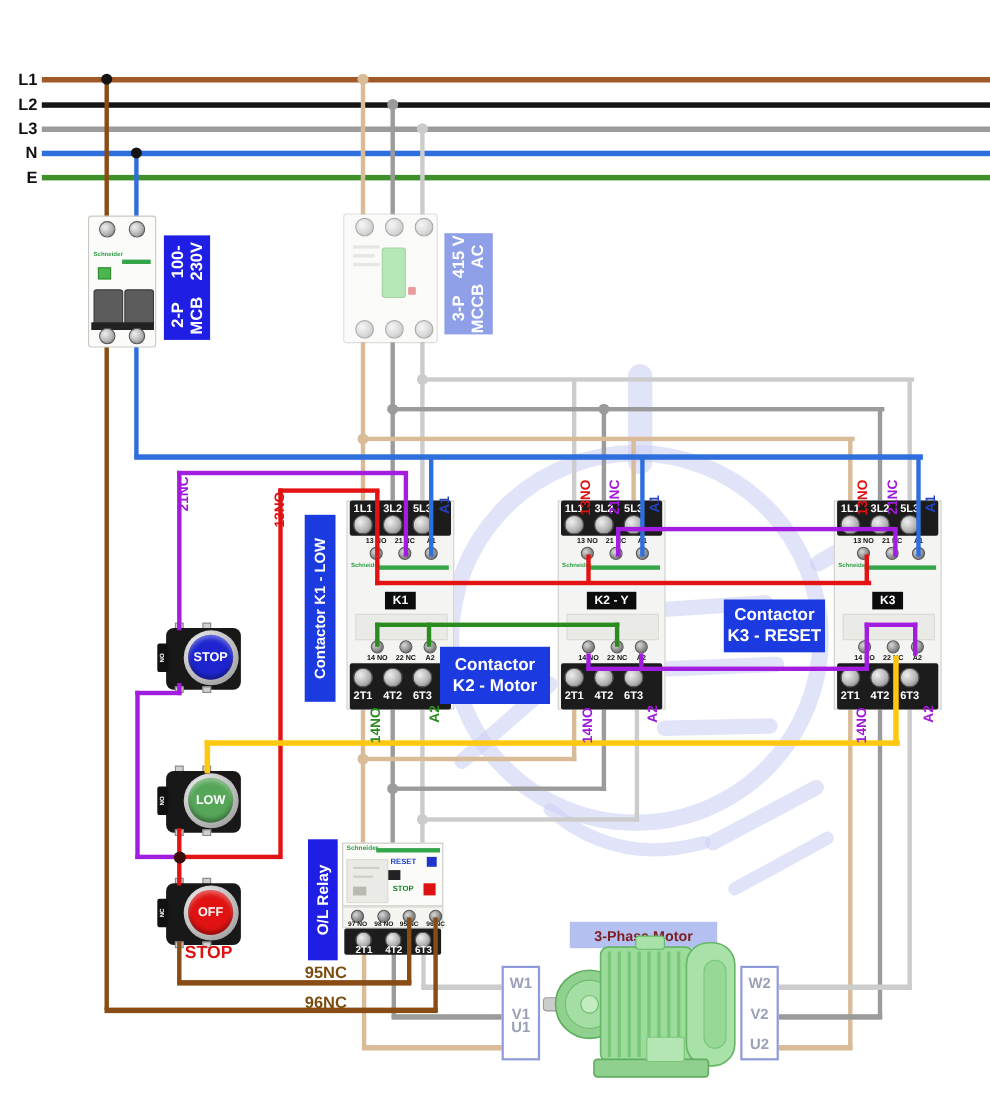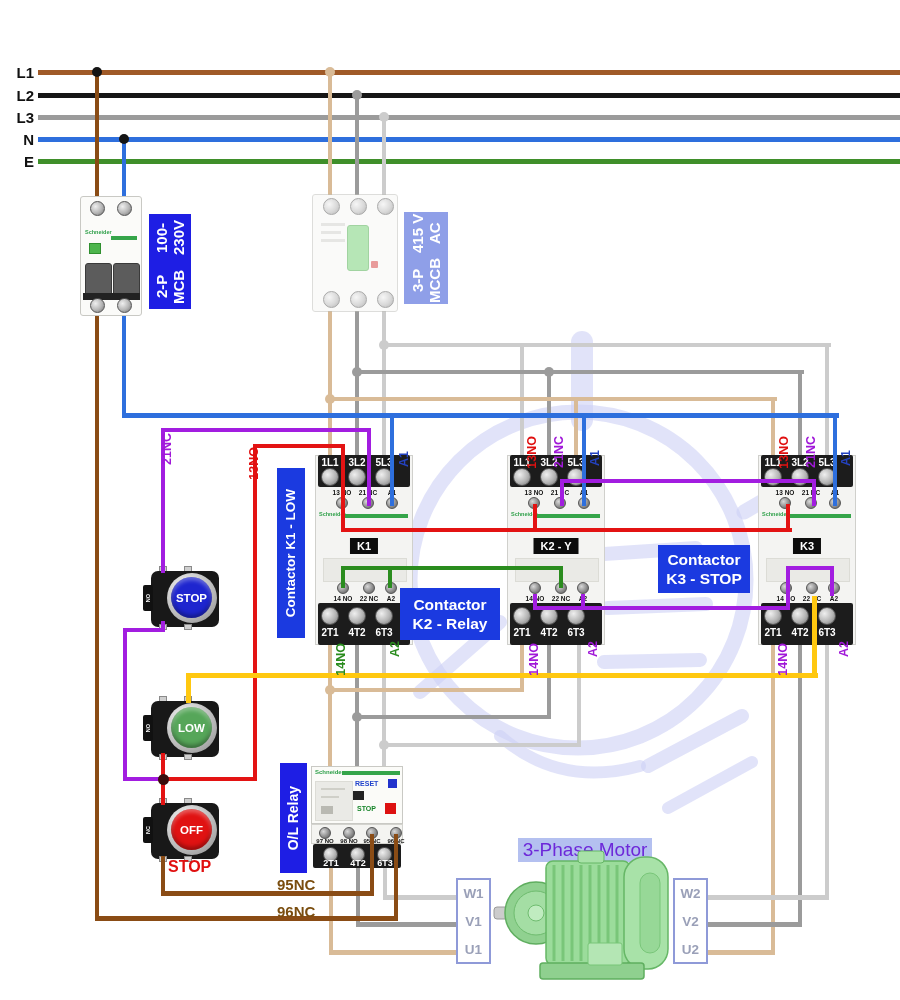--- a/index.html
+++ b/index.html
@@ -43,21 +43,21 @@
   .btn-cap{position:absolute;width:41px;height:41px;border-radius:50%;display:flex;align-items:center;
            justify-content:center;color:#fff;font-weight:bold;font-size:11.5px;
            box-shadow:inset 0 -3px 4px rgba(0,0,0,.35), inset 0 3px 4px rgba(255,255,255,.35);}
   .btn-tab{position:absolute;width:10px;height:26px;background:#111;border-radius:2px;
            display:flex;align-items:center;justify-content:center;}
   .btn-tab span{writing-mode:vertical-rl;transform:rotate(180deg);color:#fff;font-size:5.5px;font-weight:bold;}
   .stud{position:absolute;width:8px;height:6px;background:#cfcfcf;border:1px solid #8a8a8a;box-sizing:border-box;}
   .termbox{position:absolute;background:#fff;border:2px solid #8f9ad8;box-sizing:border-box;}
   .termbox span{position:absolute;left:0;width:100%;text-align:center;color:#9aa0b8;
                 font-size:13.5px;font-weight:bold;}
-  .motorlabel{background:#b4c0f0;color:#6d28d9;font-size:19px;font-weight:normal;}
+  .motorlabel{background:#b4c0f0;color:#7f1d1d;font-size:13px;font-weight:bold;}
   svg{position:absolute;}
 </style>
 </head>
 <body>
 
 <div class="stage">
 
   <svg width="900" height="1000" style="left:0;top:0;z-index:1;">
     <g fill="none" stroke="#cdd1f5" stroke-opacity="0.6" stroke-linecap="round">
       <circle cx="578" cy="580" r="168" stroke-width="15"></circle>
@@ -348,27 +348,27 @@
   </div>
 
   <div class="abs bluebox contactor-label" style="left:277px;top:468px;width:28px;height:170px;z-index:4;">
     <div class="vtext" style="font-size:13.5px;">
         <div>Contactor K1 - LOW</div>
       </div>
   </div>
   <div class="abs bluebox contactor-label" style="left:400px;top:588px;width:100px;height:52px;z-index:4;font-size:15.5px;font-weight:bold;line-height:1.25;">
     <div>
         <div>Contactor</div>
-         <div>K2 - Relay</div>
+         <div>K2 - Motor</div>
       </div>
   </div>
   <div class="abs bluebox contactor-label" style="left:658px;top:545px;width:92px;height:48px;z-index:4;font-size:15.5px;font-weight:bold;line-height:1.25;">
     <div>
         <div>Contactor</div>
-         <div>K3 - STOP</div>
+         <div>K3 - RESET</div>
       </div>
   </div>
 
   <div>
     <div class="abs stud" style="left:159px;top:566px;z-index:4;"></div>
     <div class="abs stud" style="left:184px;top:566px;z-index:4;"></div>
     <div class="abs btn-housing" style="left:151px;top:571px;z-index:4;"></div>
     <div class="abs btn-tab" style="left:143px;top:585px;z-index:4;">
         <span>NO</span>
       </div>
@@ -471,21 +471,21 @@
     <rect x="86" y="8" width="26" height="12" rx="3" fill="#a8e2a8" stroke="#66b766"></rect>
     <rect x="132" y="14" width="44" height="112" rx="20" fill="#a8e2a8" stroke="#66b766" stroke-width="1.5"></rect>
     <rect x="148" y="30" width="20" height="80" rx="10" fill="#97d897" stroke="#79c679"></rect>
     <rect x="48" y="120" width="104" height="16" rx="3" fill="#8fd08f" stroke="#5fae5f" stroke-width="1.5"></rect>
     <rect x="96" y="100" width="34" height="22" rx="2" fill="#b4e6b4" stroke="#79c679"></rect>
   </svg>
 
   <div class="abs termbox" style="left:456px;top:878px;width:35px;height:86px;z-index:4;">
     <span style="top:6px;">W1</span>
     <span style="top:34px;">V1</span>
-    <span style="top:62px;">U1</span>
+    <span style="top:46px;">U1</span>
   </div>
   <div class="abs termbox" style="left:673px;top:878px;width:35px;height:86px;z-index:4;">
     <span style="top:6px;">W2</span>
     <span style="top:34px;">V2</span>
     <span style="top:62px;">U2</span>
   </div>
 
 </div>
 
 </body></html>

